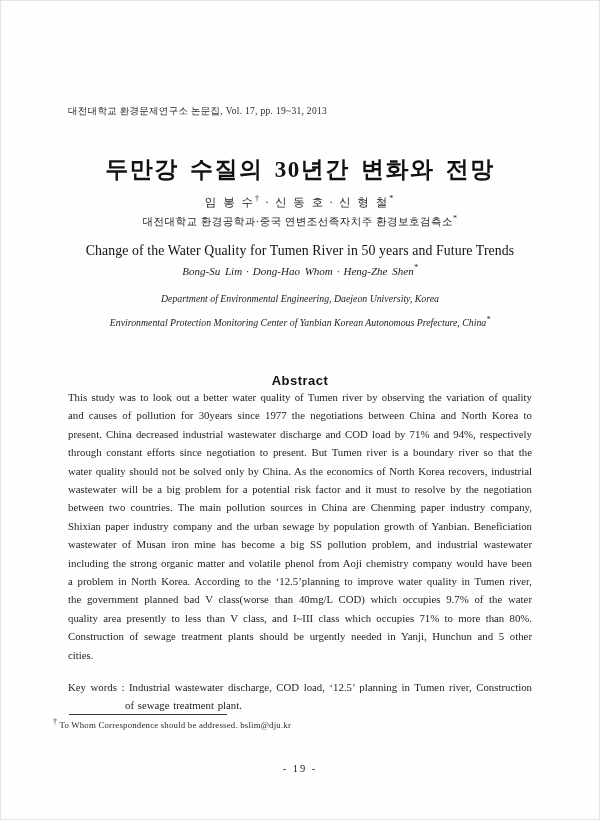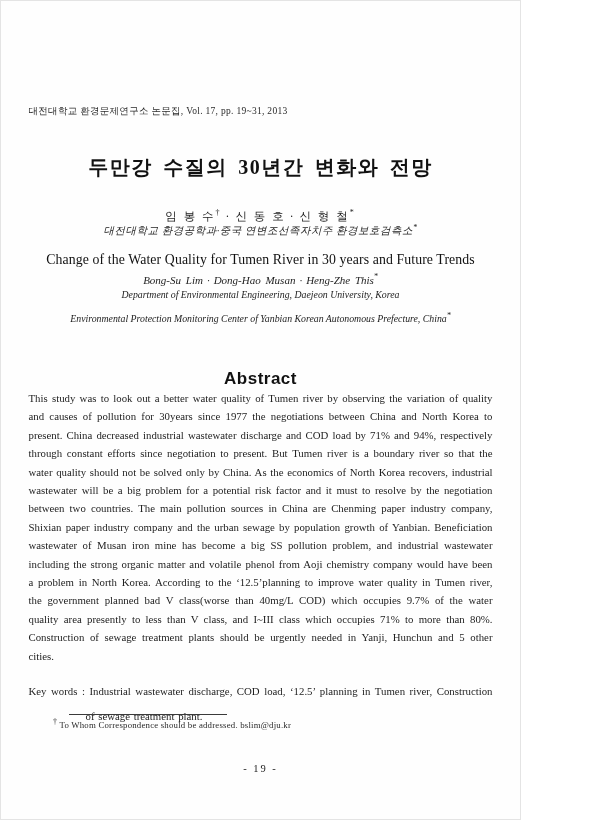--- a/index.html
+++ b/index.html
@@ -1,18 +1,18 @@
 <!DOCTYPE html>
 <html><head>
 <meta charset="utf-8">
 <style>
   html, body { margin: 0; padding: 0; background: #ffffff; }
   .page {
     position: relative;
-    width: 521px;
+    width: 600px;
     height: 820px;
     box-sizing: border-box;
     background: #fefefe;
     border: 1px solid #e4e4e4;
     font-family: "Liberation Serif", "DejaVu Serif", serif;
     color: #1f1f1f;
     overflow: hidden;
   }
   .content {
     width: 464px;
@@ -20,40 +20,40 @@
     padding-top: 104px;
   }
   .journal-header {
     font-size: 9.5px;
     letter-spacing: 0.3px;
     text-align: left;
     color: #2a2a2a;
   }
   .title-ko {
     margin: 36px 0 0 0;
-    font-size: 20px;
+    font-size: 23px;
     font-weight: bold;
     text-align: center;
     letter-spacing: 1.5px;
     word-spacing: 4px;
     color: #111;
   }
   .authors-ko {
-    margin-top: 28px;
+    margin-top: 10px;
     text-align: center;
     font-size: 11.5px;
     letter-spacing: 2px;
     color: #222;
   }
   .affiliation-ko {
+    margin-top: 5px;
     text-align: center;
     font-size: 10.5px;
     letter-spacing: 0.5px;
     color: #222;
-    font-style: italic;
   }
   .title-en {
     margin: 14px 0 0 0;
     font-size: 13.8px;
     font-weight: normal;
     text-align: center;
     letter-spacing: 0.1px;
     color: #111;
   }
   .authors-en {
@@ -63,43 +63,43 @@
     font-style: italic;
     word-spacing: 2px;
     color: #222;
   }
   .affil-en {
     text-align: center;
     font-size: 9.8px;
     font-style: italic;
     color: #222;
   }
-  .affil-en-1 { margin-top: 3px; }
+  .affil-en-1 { margin-top: 16px; }
   .affil-en-2 { margin-top: 13px; }
   .abstract-heading {
     margin: 45px 0 0 0;
     text-align: center;
     font-family: "Liberation Sans", "DejaVu Sans", sans-serif;
-    font-size: 17px;
+    font-size: 13px;
     font-weight: bold;
     letter-spacing: 0.5px;
     color: #111;
   }
   .abstract-body {
     margin-top: 0;
     font-size: 10.8px;
     line-height: 18.4px;
     text-align: justify;
     word-spacing: 1px;
     color: #1d1d1d;
   }
   .keywords {
     margin-top: 14px;
     font-size: 10.8px;
-    line-height: 25px;
+    line-height: 18px;
     text-align: justify;
     word-spacing: 1px;
     padding-left: 57px;
     text-indent: -57px;
     color: #1d1d1d;
   }
   .footnote-rule {
     position: absolute;
     left: 68px;
     top: 713px;
@@ -140,23 +140,23 @@
   <div class="content">
 
     <div class="journal-header">대전대학교 환경문제연구소 논문집, Vol. 17, pp. 19~31, 2013</div>
 
     <h1 class="title-ko">두만강 수질의 30년간 변화와 전망</h1>
 
     <div class="authors-ko"><span>임 봉 수</span><sup>†</sup><span class="sep">·</span><span>신 동 호</span><span class="sep">·</span><span>신 형 철</span><sup>*</sup></div>
 
     <div class="affiliation-ko"><span>대전대학교 환경공학과·중국 연변조선족자치주 환경보호검측소</span><sup>*</sup></div>
 
-    <h2 class="title-en">Change of the Water Quality for Tumen River in 30 years and Future Trends</h2>
+    <h2 class="title-en">Change of the Water Quality for Tumen River in 50 years and Future Trends</h2>
 
-    <div class="authors-en"><span>Bong-Su Lim</span><span class="sep">·</span><span>Dong-Hao Musan</span><span class="sep">·</span><span>Heng-Zhe This</span><sup>*</sup></div>
+    <div class="authors-en"><span>Bong-Su Lim</span><span class="sep">·</span><span>Dong-Hao Whom</span><span class="sep">·</span><span>Heng-Zhe Shen</span><sup>*</sup></div>
 
     <div class="affil-en affil-en-1">Department of Environmental Engineering, Daejeon University, Korea</div>
 
     <div class="affil-en affil-en-2"><span>Environmental Protection Monitoring Center of Yanbian Korean Autonomous Prefecture, China</span><sup>*</sup></div>
 
     <div class="abstract-heading">Abstract</div>
 
     <p class="abstract-body">This study was to look out a better water quality of Tumen river by observing the variation of quality and causes of pollution for 30years since 1977 the negotiations between China and North Korea to present. China decreased industrial wastewater discharge and COD load by 71% and 94%, respectively through constant efforts since negotiation to present. But Tumen river is a boundary river so that the water quality should not be solved only by China. As the economics of North Korea recovers, industrial wastewater will be a big problem for a potential risk factor and it must to resolve by the negotiation between two countries. The main pollution sources in China are Chenming paper industry company, Shixian paper industry company and the urban sewage by population growth of Yanbian. Beneficiation wastewater of Musan iron mine has become a big SS pollution problem, and industrial wastewater including the strong organic matter and volatile phenol from Aoji chemistry company would have been a problem in North Korea. According to the ‘12.5’planning to improve water quality in Tumen river, the government planned bad V class(worse than 40mg/L COD) which occupies 9.7% of the water quality area presently to less than V class, and I~III class which occupies 71% to more than 80%. Construction of sewage treatment plants should be urgently needed in Yanji, Hunchun and 5 other cities.</p>
 
     <p class="keywords"><span>Key words :</span> <span>Industrial wastewater discharge, COD load, ‘12.5’ planning in Tumen river, Construction of sewage treatment plant.</span></p>

